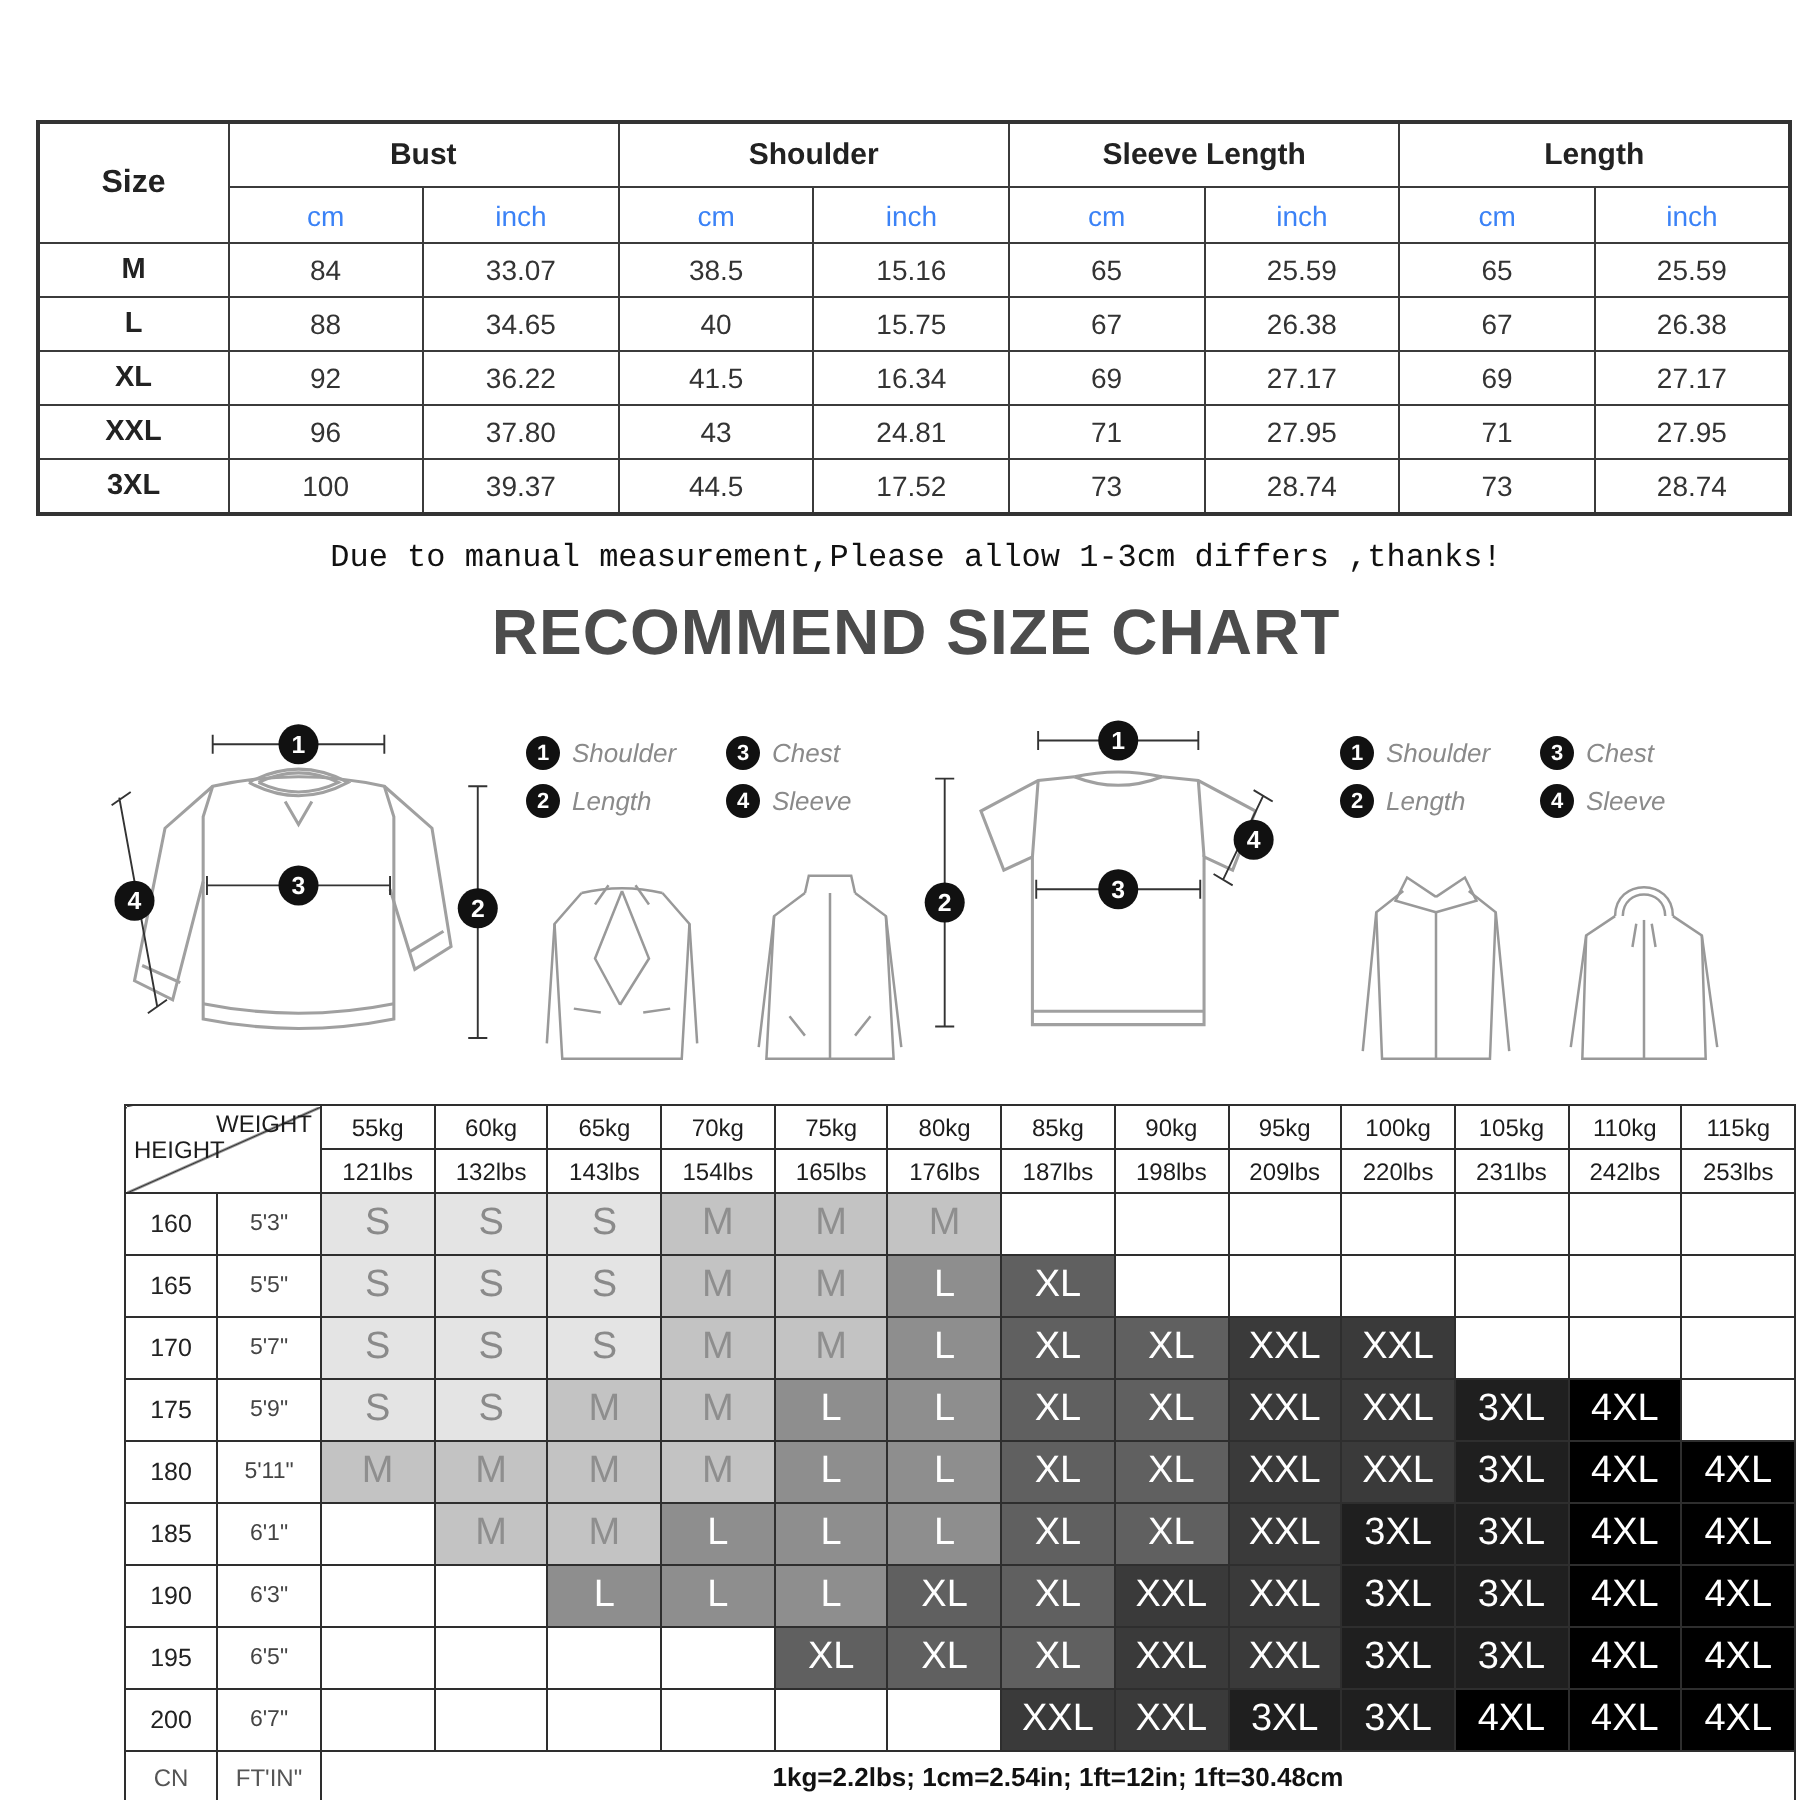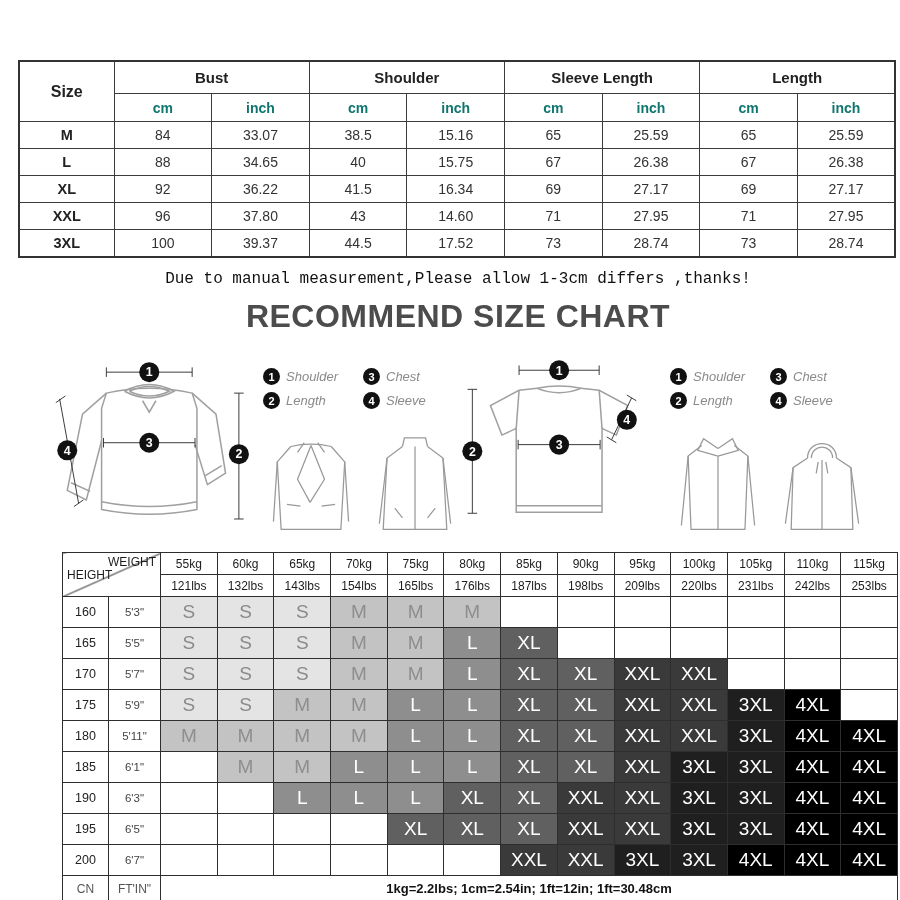--- a/index.html
+++ b/index.html
@@ -6,21 +6,21 @@
   .page{position:relative;width:900px;height:900px;background:#fff;overflow:hidden;
         font-family:"Liberation Sans",sans-serif;padding-left:16px;}
 
   
   .measure-wrap{position:absolute;top:60px;left:18px;width:878px;}
   table.measure{width:100%;border-collapse:collapse;table-layout:fixed;border:2px solid #333;}
   .measure th,.measure td{border:1.5px solid #3b3b3b;text-align:center;padding:0;}
   .measure col.size-col{width:95px;}
   .measure .size-h{font-size:16px;font-weight:bold;color:#222;}
   .measure .group-h{font-size:15px;font-weight:bold;color:#222;height:31px;}
-  .measure .unit-h{font-size:14px;font-weight:bold;color:#0f766e;height:27px;}
+  .measure .unit-h{font-size:14px;font-weight:normal;color:#3b82f6;height:27px;}
   .measure tbody th.row-size{font-size:14.5px;font-weight:bold;color:#222;height:26px;}
   .measure tbody td.val{font-size:14px;color:#333;}
 
   
   .note{position:absolute;top:270px;left:0;width:100%;text-align:center;
         font-family:"Liberation Mono","DejaVu Sans Mono",monospace;font-size:16px;color:#111;}
   .title{position:absolute;top:298px;left:0;width:100%;text-align:center;
          font-size:32px;font-weight:bold;color:#4c4c4c;letter-spacing:0.5px;}
 
   
@@ -121,21 +121,21 @@
             <td class="val">69</td>
             <td class="val">27.17</td>
             <td class="val">69</td>
             <td class="val">27.17</td>
           </tr>
           <tr>
             <th class="row-size">XXL</th>
             <td class="val">96</td>
             <td class="val">37.80</td>
             <td class="val">43</td>
-            <td class="val">14.60</td>
+            <td class="val">24.81</td>
             <td class="val">71</td>
             <td class="val">27.95</td>
             <td class="val">71</td>
             <td class="val">27.95</td>
           </tr>
           <tr>
             <th class="row-size">3XL</th>
             <td class="val">100</td>
             <td class="val">39.37</td>
             <td class="val">44.5</td>

